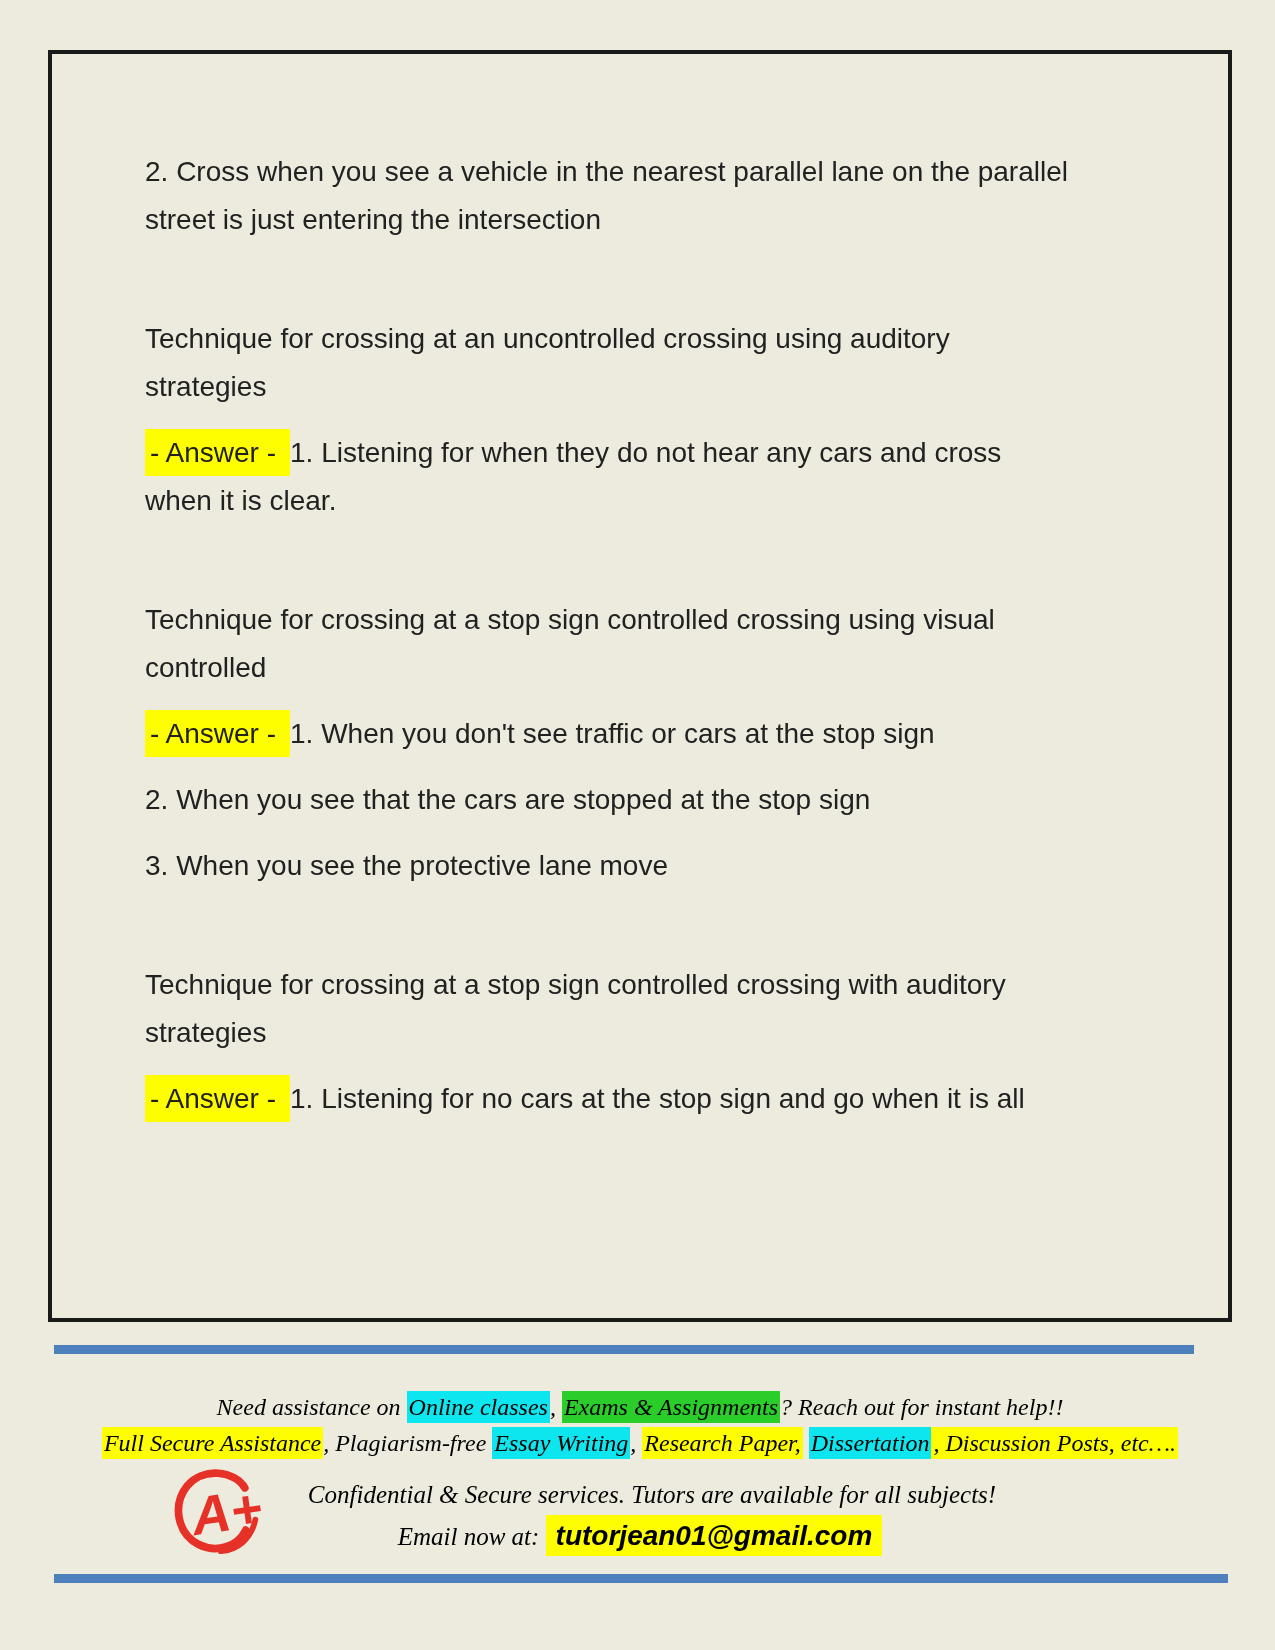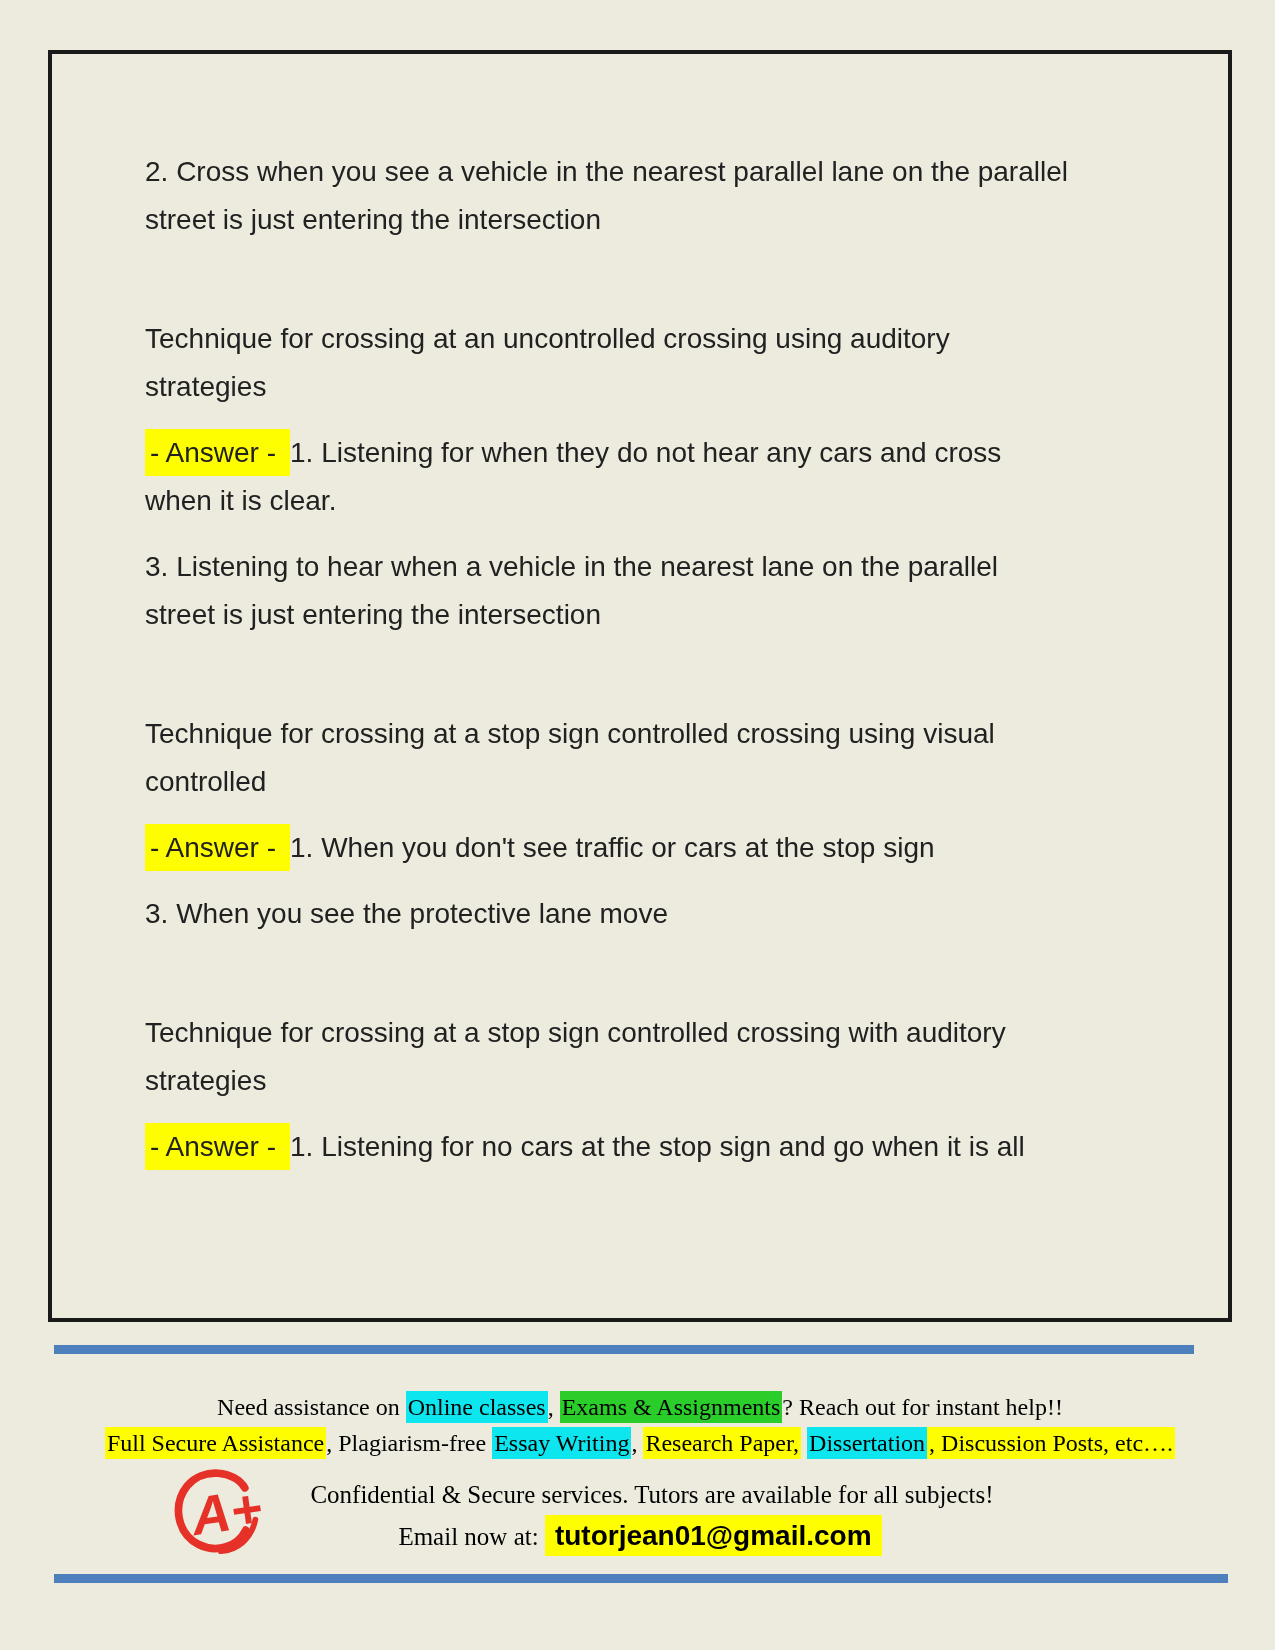--- a/index.html
+++ b/index.html
@@ -22,21 +22,21 @@
   .hl{color:inherit;}
   .hl-yellow{background:#fefe00;}
   .hl-cyan{background:#0ee6ef;}
   .hl-green{background:#2acd2a;}
   .doc .hl-yellow{padding:8px 14px 8px 5px;}
   .rule{position:absolute;background:#4d80bd;height:9px;}
   .rule-top{left:2px;top:1291px;width:1140px;}
   .rule-bottom{left:2px;top:1520px;width:1174px;}
   .f-line{
     position:absolute;left:0;width:100%;text-align:center;
-    font-family:"Liberation Serif",serif;color:#000;
+    font-family:"Liberation Serif",serif;color:#000;font-style:italic;
   }
   .f-line .hl{padding:3px 2px;}
   .footer-line1{top:1336px;font-size:24px;line-height:34px;}
   .footer-line2{top:1372px;font-size:24px;line-height:34px;white-space:nowrap;}
   .confidential{top:1424px;font-size:25px;line-height:34px;margin-left:12px;}
   .email-line{top:1462px;font-size:25px;line-height:40px;}
   .email{
     font-family:"Liberation Sans",sans-serif;font-weight:bold;font-size:28px;
     background:#fefe00;padding:5px 10px;margin-top:32px;
   }
@@ -44,23 +44,23 @@
 </style>
 </head>
 <body>
 
 <div class="frame">
 
   <div class="doc" id="paragraphs">
       <p class="para">2. Cross when you see a vehicle in the nearest parallel lane on the parallel street is just entering the intersection</p>
       <p class="para section-gap">Technique for crossing at an uncontrolled crossing using auditory strategies</p>
       <p class="para"><span class="hl hl-yellow">- Answer -</span>1. Listening for when they do not hear any cars and cross when it is clear.</p>
-      <p class="para">3. Listening to hear when a vehicle in the nearest lane on the parallel street is just entering the intersection</p>
       <p class="para section-gap">Technique for crossing at a stop sign controlled crossing using visual controlled</p>
       <p class="para"><span class="hl hl-yellow">- Answer -</span>1. When you don't see traffic or cars at the stop sign</p>
+      <p class="para">2. When you see that the cars are stopped at the stop sign</p>
       <p class="para">3. When you see the protective lane move</p>
       <p class="para section-gap">Technique for crossing at a stop sign controlled crossing with auditory strategies</p>
       <p class="para"><span class="hl hl-yellow">- Answer -</span>1. Listening for no cars at the stop sign and go when it is all</p>
     </div>
 
   <div class="rule rule-top"></div>
 
   <div class="f-line footer-line1" id="footer-line1"><span>Need assistance on </span><span class="hl hl-cyan">Online classes</span><span>, </span><span class="hl hl-green">Exams &amp; Assignments</span><span>? Reach out for instant help!!</span></div>
   <div class="f-line footer-line2" id="footer-line2"><span class="hl hl-yellow">Full Secure Assistance</span><span>, Plagiarism-free </span><span class="hl hl-cyan">Essay Writing</span><span>, </span><span class="hl hl-yellow">Research Paper,</span><span> </span><span class="hl hl-cyan">Dissertation</span><span class="hl hl-yellow">, Discussion Posts, etc….</span></div>
 

